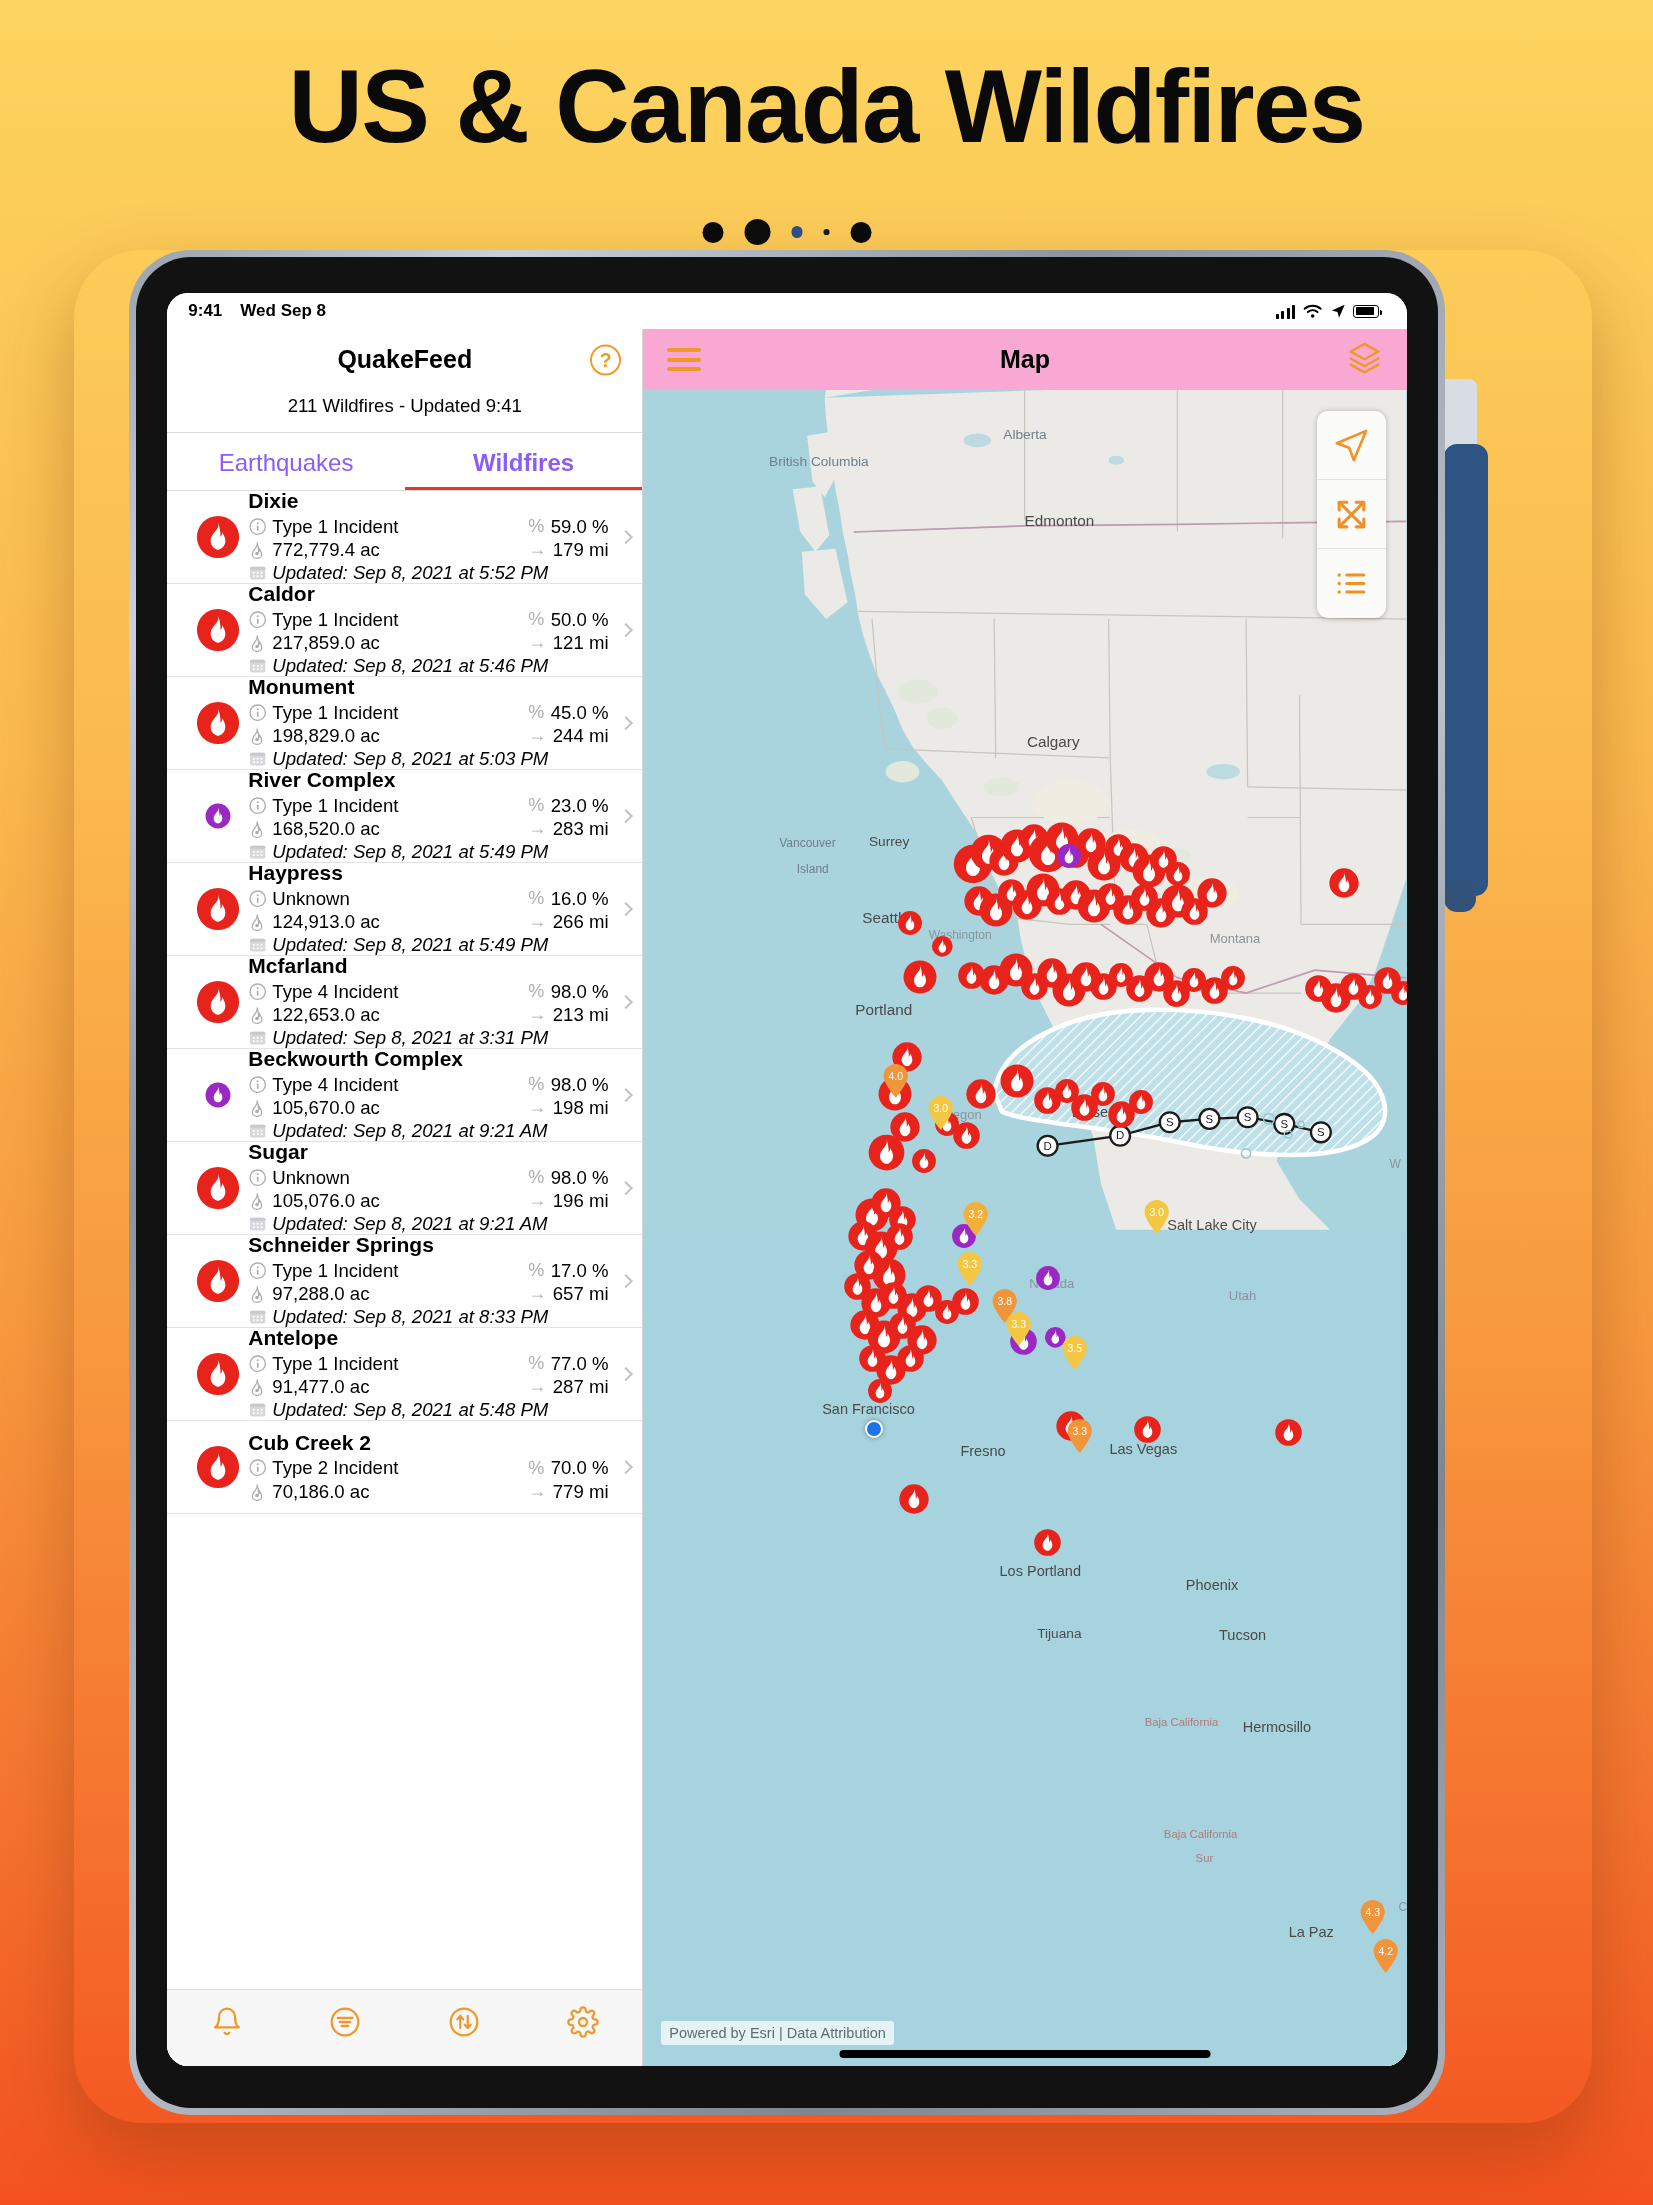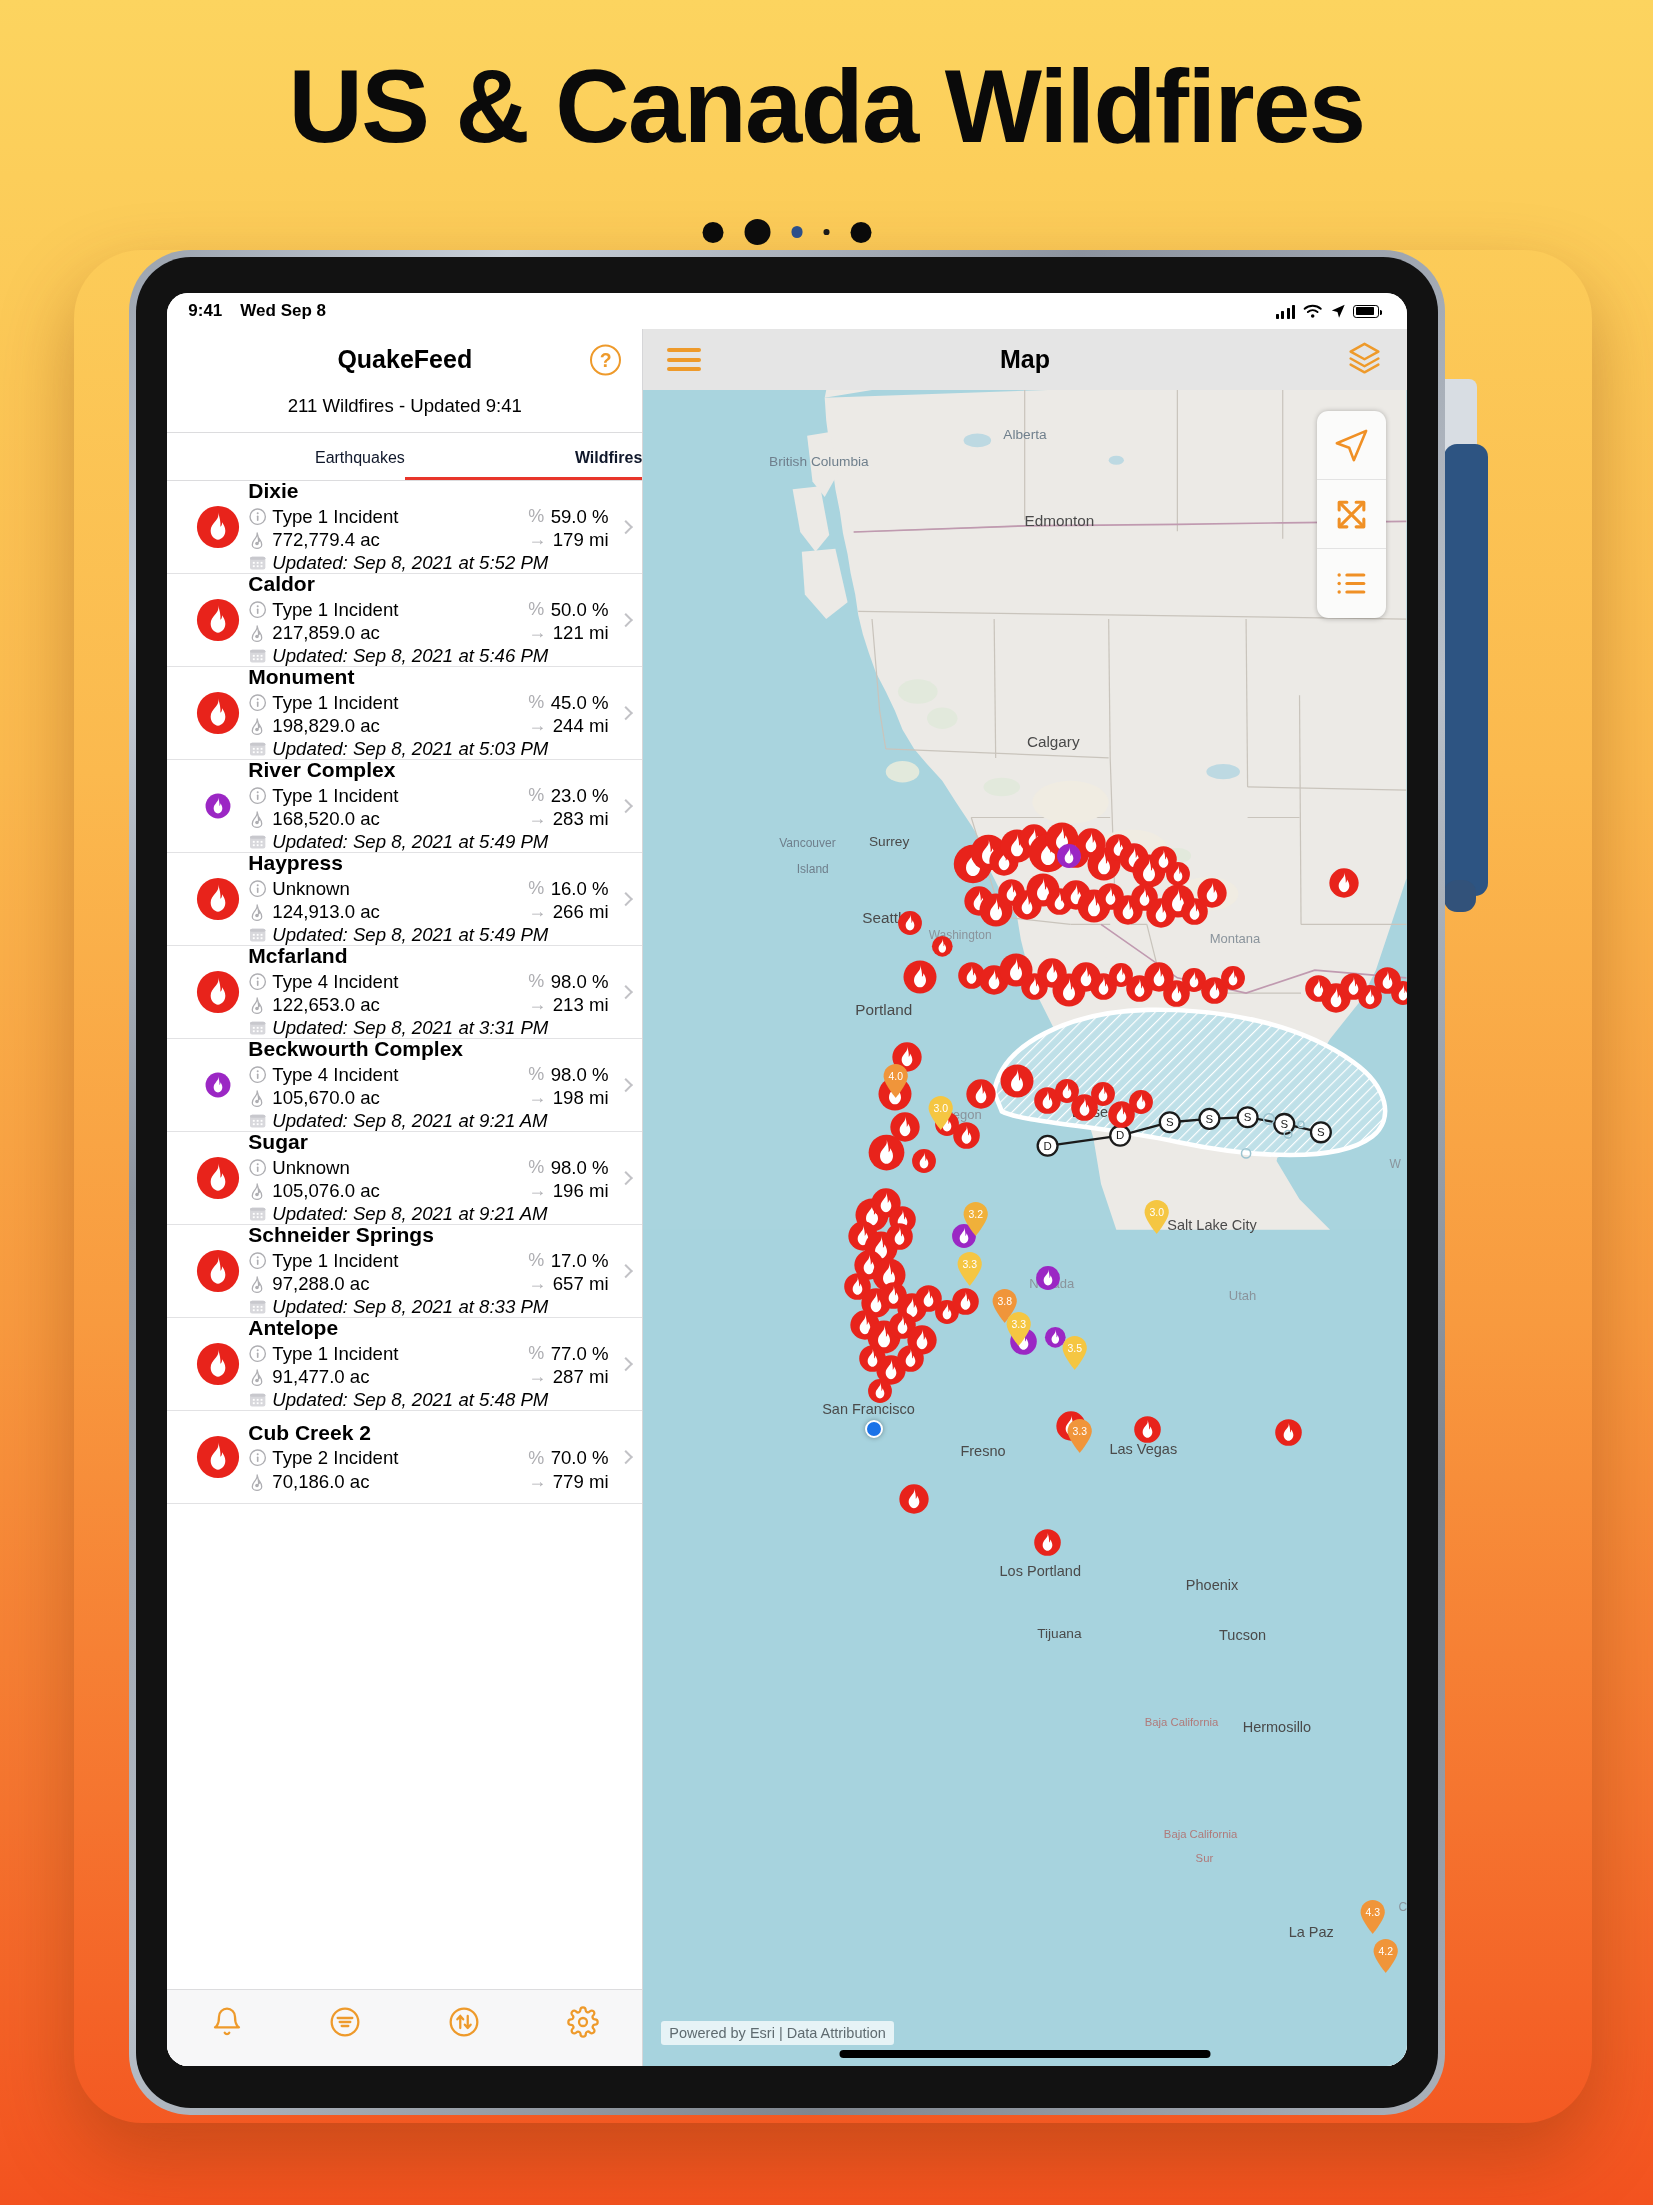--- a/index.html
+++ b/index.html
@@ -179,24 +179,24 @@
   }
 
   .tabs {
     display: flex;
     border-top: 0.8px solid #dcdcde;
     background: #fff;
     position: relative;
   }
   .tab {
     flex: 1;
-    text-align: right;
+    text-align: center;
     padding: 16px 0 14.5px 0;
-    font-size: 16px;
-    color: #0f172a;
+    font-size: 24px;
+    color: #8b5cf6;
     position: relative;
   }
   .tab.active { font-weight: bold; }
   .tab.active::after {
     content:''; position:absolute; left:0; right:0; bottom:0;
     height: 4px; background: #E8352A;
   }
   .tabs::after {
     content:''; position:absolute; left:0; right:0; bottom:0;
     height: 1.6px; background: #dcdcde;
@@ -265,21 +265,21 @@
     flex: 1;
     display: flex; flex-direction: column;
     min-width: 0;
     background: #fff;
     position: relative;
   }
   .map-head {
     height: 61px; flex: 0 0 61px;
     display: flex; align-items: center;
     padding: 0 24px;
-    background: #e5e5e5;
+    background: #f9a8d4;
     position: relative;
   }
   .hamburger { display:flex; flex-direction:column; gap:5.7px; }
   .hamburger i { display:block; width: 34px; height: 4px; background:#EE9A2B; border-radius: 2.4px; }
   .map-title {
     position:absolute; left:0; right:0; text-align:center;
     font-size: 25px; font-weight: bold; color: #000;
     pointer-events: none;
   }
   .layers-btn { margin-left:auto; }

